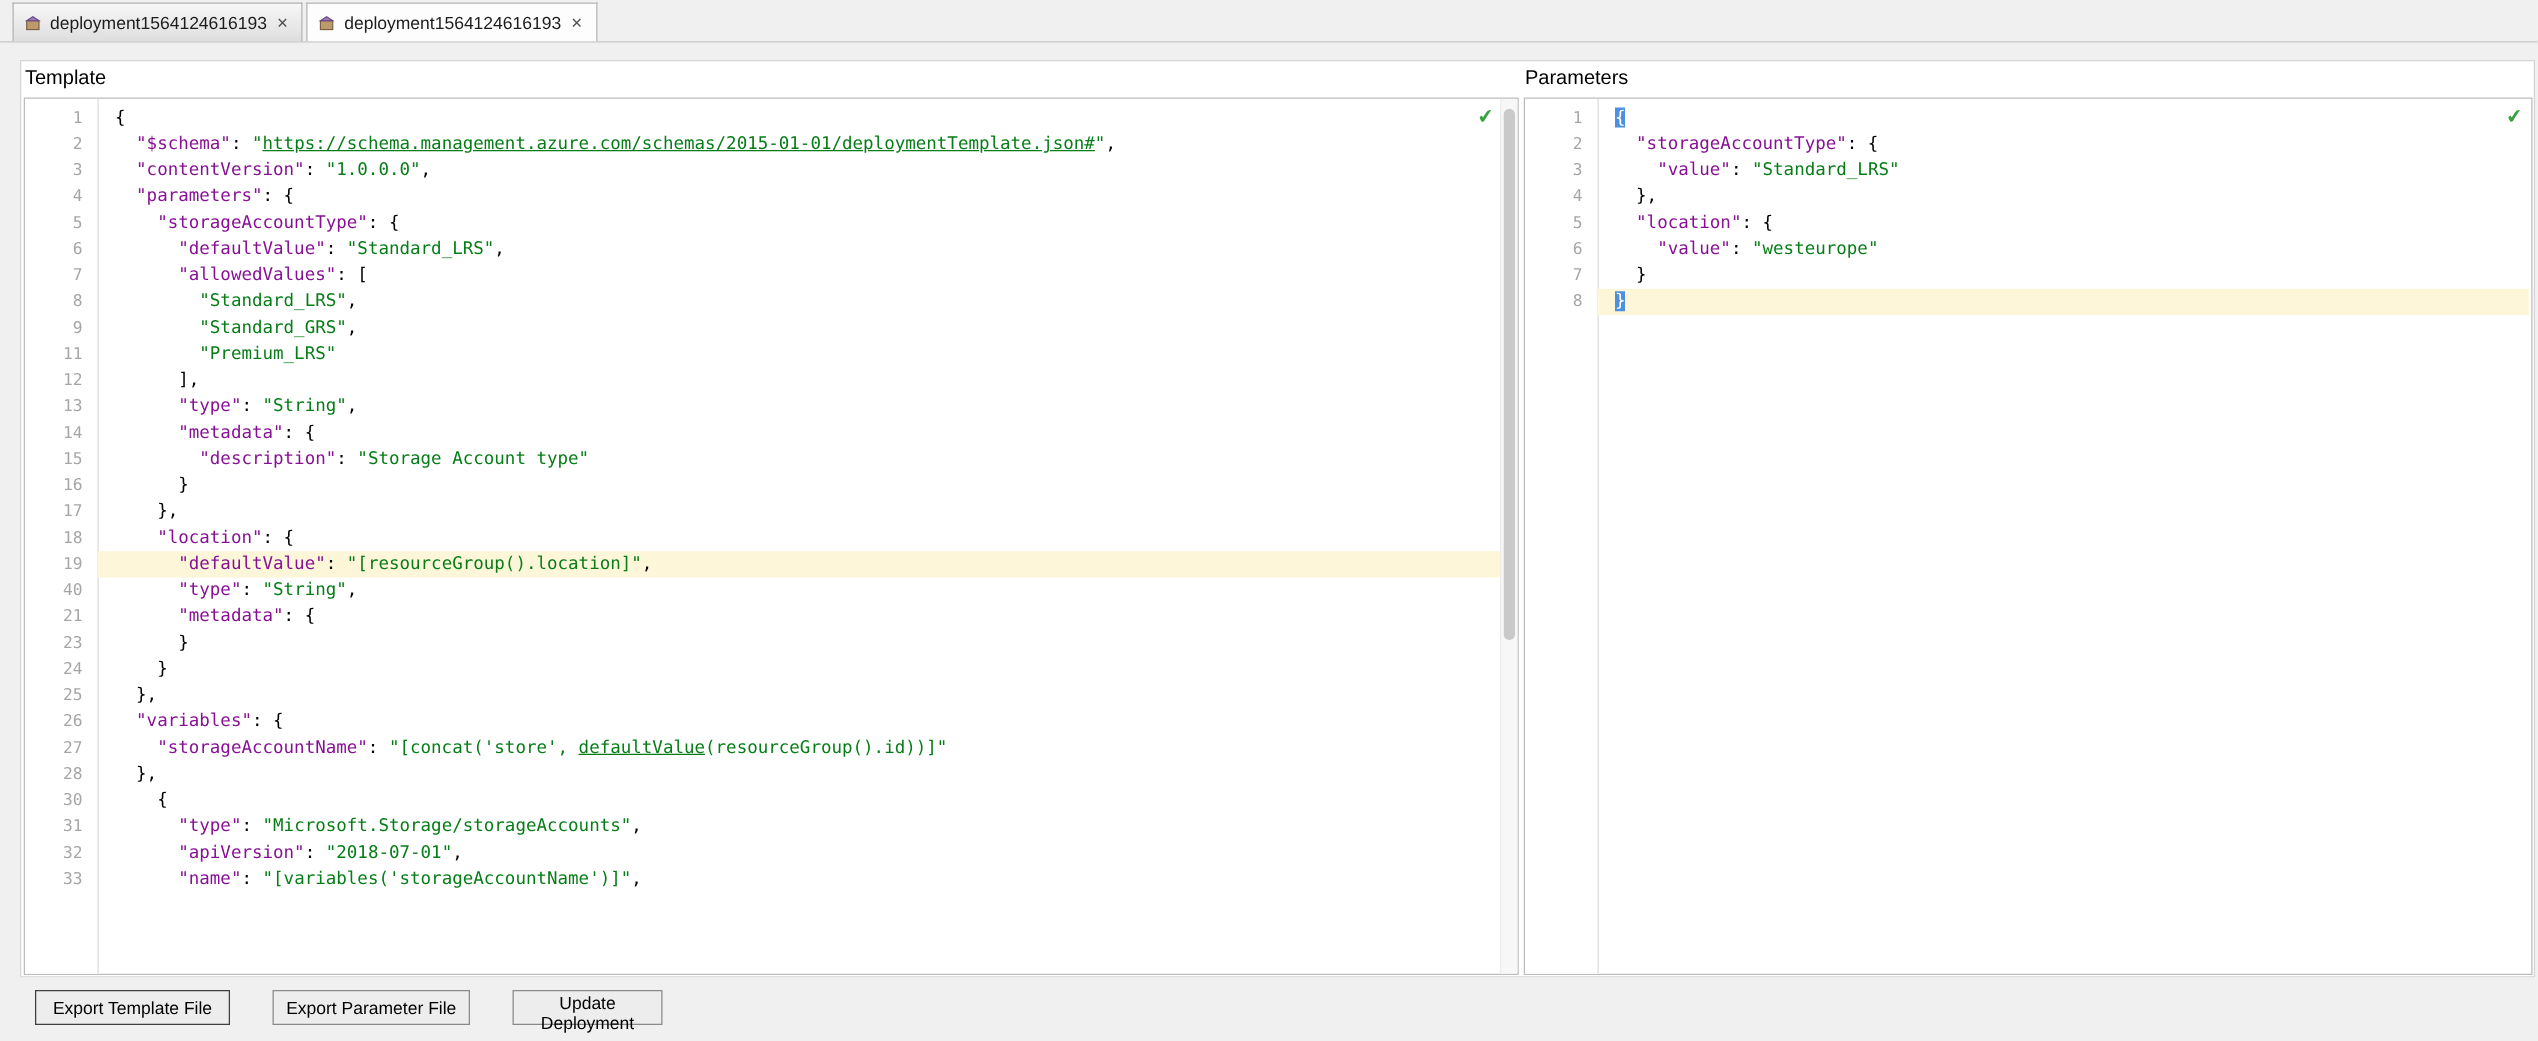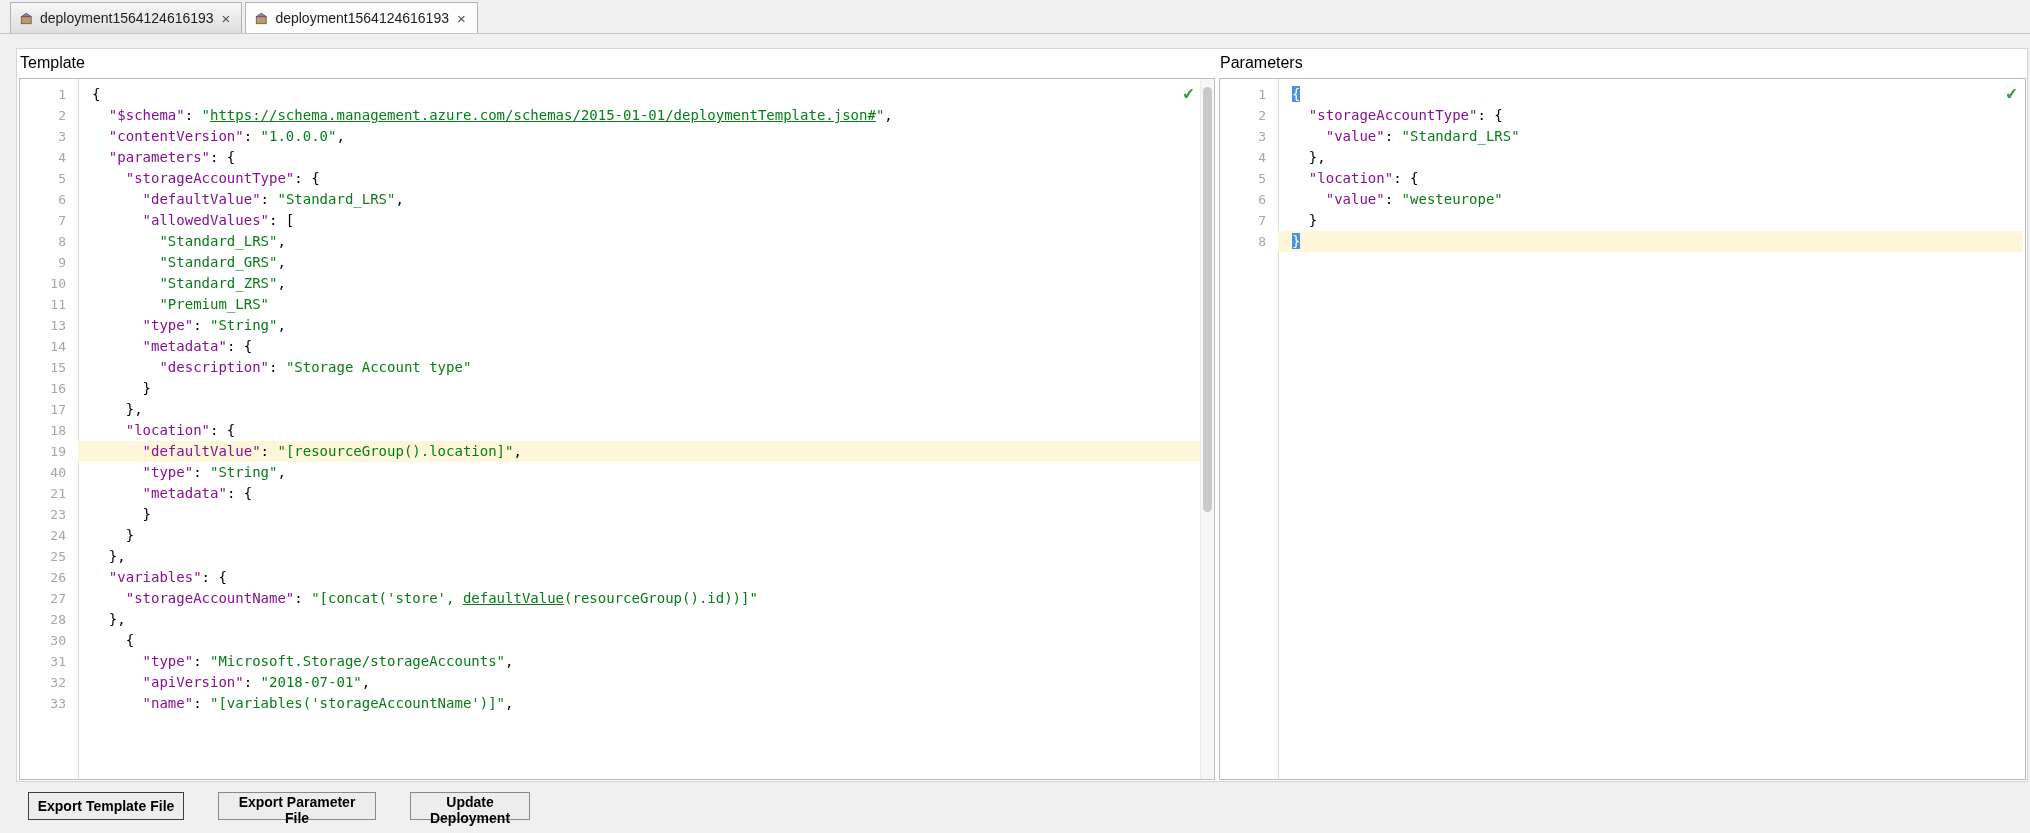--- a/index.html
+++ b/index.html
@@ -69,21 +69,21 @@
 
   .vscroll{position:absolute;right:0;top:0;bottom:0;width:13px;background:#f7f7f7;border-left:1px solid #ececec;}
   .vthumb{position:absolute;left:2px;right:2px;top:8px;height:425px;background:#c9c9c9;border-radius:6px;}
 
   
   .footer{position:absolute;left:0;right:0;bottom:0;height:51px;background:#f0f0f0;}
   .btn{
     position:absolute;top:10px;height:28px;box-sizing:border-box;
     background:#ededed;border:1px solid #8a8a8a;
     font-family:"Liberation Sans", sans-serif;font-size:14px;color:#000;
-    text-align:center;cursor:pointer;font-weight:bold;
+    text-align:center;cursor:pointer;
   }
   .btn-1{left:28px;width:156px;border-color:#3f3f3f;}
   .btn-2{left:218px;width:158px;}
   .btn-3{left:410px;width:120px;}
 </style>
 </head>
 <body>
 
 <div class="window">
 
@@ -118,22 +118,22 @@
       <div class="code-lines">
           <div class="row"><span class="ln">1</span><span class="lc"><span class="tk-p">{</span></span></div>
           <div class="row"><span class="ln">2</span><span class="lc"><span class="tk-p">  </span><span class="tk-k">"$schema"</span><span class="tk-p">: </span><span class="tk-s">"</span><span class="tk-a">https://schema.management.azure.com/schemas/2015-01-01/deploymentTemplate.json#</span><span class="tk-s">"</span><span class="tk-p">,</span></span></div>
           <div class="row"><span class="ln">3</span><span class="lc"><span class="tk-p">  </span><span class="tk-k">"contentVersion"</span><span class="tk-p">: </span><span class="tk-s">"1.0.0.0"</span><span class="tk-p">,</span></span></div>
           <div class="row"><span class="ln">4</span><span class="lc"><span class="tk-p">  </span><span class="tk-k">"parameters"</span><span class="tk-p">: {</span></span></div>
           <div class="row"><span class="ln">5</span><span class="lc"><span class="tk-p">    </span><span class="tk-k">"storageAccountType"</span><span class="tk-p">: {</span></span></div>
           <div class="row"><span class="ln">6</span><span class="lc"><span class="tk-p">      </span><span class="tk-k">"defaultValue"</span><span class="tk-p">: </span><span class="tk-s">"Standard_LRS"</span><span class="tk-p">,</span></span></div>
           <div class="row"><span class="ln">7</span><span class="lc"><span class="tk-p">      </span><span class="tk-k">"allowedValues"</span><span class="tk-p">: [</span></span></div>
           <div class="row"><span class="ln">8</span><span class="lc"><span class="tk-p">        </span><span class="tk-s">"Standard_LRS"</span><span class="tk-p">,</span></span></div>
           <div class="row"><span class="ln">9</span><span class="lc"><span class="tk-p">        </span><span class="tk-s">"Standard_GRS"</span><span class="tk-p">,</span></span></div>
-          <div class="row"><span class="ln">10</span><span class="lc"><span class="tk-p">        </span><span class="tk-s">"Standard_ZRS"</span><span class="tk-p">,</span></span></div>
           <div class="row"><span class="ln">11</span><span class="lc"><span class="tk-p">        </span><span class="tk-s">"Premium_LRS"</span></span></div>
+          <div class="row"><span class="ln">12</span><span class="lc"><span class="tk-p">      ],</span></span></div>
           <div class="row"><span class="ln">13</span><span class="lc"><span class="tk-p">      </span><span class="tk-k">"type"</span><span class="tk-p">: </span><span class="tk-s">"String"</span><span class="tk-p">,</span></span></div>
           <div class="row"><span class="ln">14</span><span class="lc"><span class="tk-p">      </span><span class="tk-k">"metadata"</span><span class="tk-p">: {</span></span></div>
           <div class="row"><span class="ln">15</span><span class="lc"><span class="tk-p">        </span><span class="tk-k">"description"</span><span class="tk-p">: </span><span class="tk-s">"Storage Account type"</span></span></div>
           <div class="row"><span class="ln">16</span><span class="lc"><span class="tk-p">      }</span></span></div>
           <div class="row"><span class="ln">17</span><span class="lc"><span class="tk-p">    },</span></span></div>
           <div class="row"><span class="ln">18</span><span class="lc"><span class="tk-p">    </span><span class="tk-k">"location"</span><span class="tk-p">: {</span></span></div>
           <div class="row current"><span class="ln">19</span><span class="lc"><span class="tk-p">      </span><span class="tk-k">"defaultValue"</span><span class="tk-p">: </span><span class="tk-s">"[resourceGroup().location]"</span><span class="tk-p">,</span></span></div>
           <div class="row"><span class="ln">40</span><span class="lc"><span class="tk-p">      </span><span class="tk-k">"type"</span><span class="tk-p">: </span><span class="tk-s">"String"</span><span class="tk-p">,</span></span></div>
           <div class="row"><span class="ln">21</span><span class="lc"><span class="tk-p">      </span><span class="tk-k">"metadata"</span><span class="tk-p">: {</span></span></div>
           <div class="row"><span class="ln">23</span><span class="lc"><span class="tk-p">      }</span></span></div>

